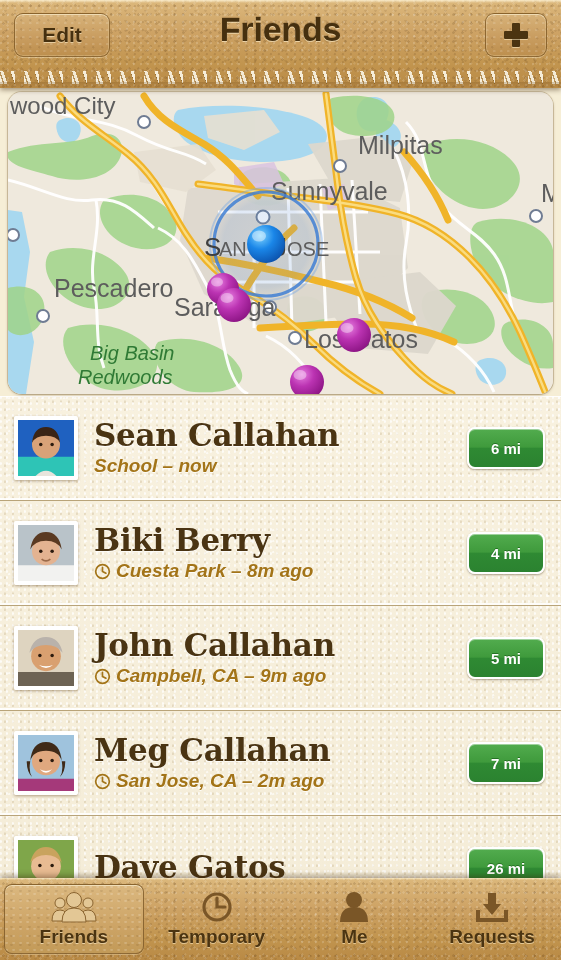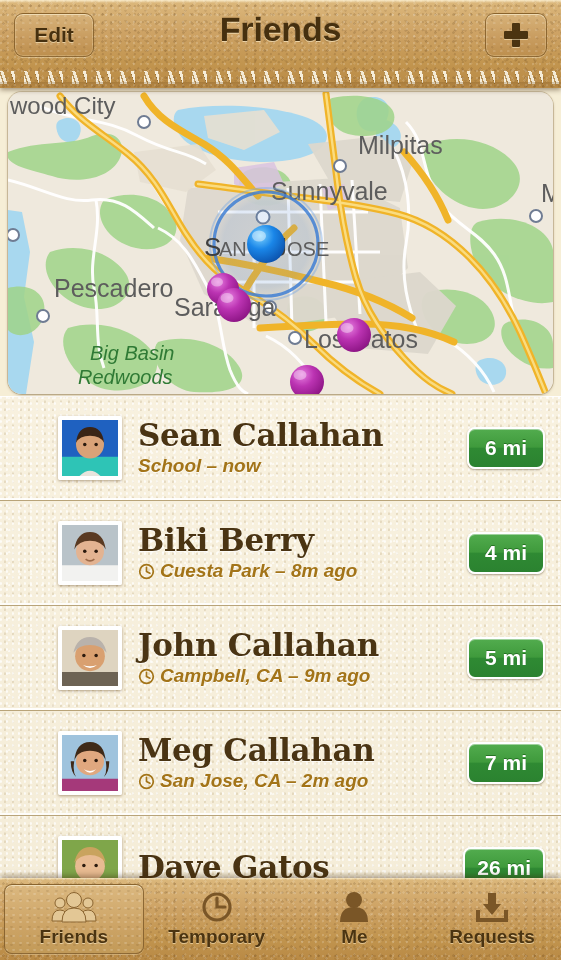--- a/index.html
+++ b/index.html
@@ -72,21 +72,21 @@
     box-shadow:
       inset 0 1px 0 rgba(255,245,218,.55),
       inset 0 0 0 1px rgba(236,208,160,.35),
       0 1px 0 rgba(255,244,214,.35);
     color:#46300f;
     display:flex; align-items:center; justify-content:center;
     font-size:21px; font-weight:bold;
     text-shadow:0 1px 0 rgba(255,240,205,.6);
     cursor:pointer;
   }
-  #edit-btn{ left:14px; width:80px;text-align:right; }
+  #edit-btn{ left:14px; width:96px;text-align:right; }
   #add-btn{ right:14px; width:62px; font-size:0; }
   .plus-glyph{
     position:relative; width:26px; height:26px; display:block;
   }
   .plus-glyph:before,.plus-glyph:after{
     content:""; position:absolute; background:#4b3411; border-radius:1px;
     box-shadow:0 1px 0 rgba(255,240,205,.55);
   }
   .plus-glyph:before{ left:9px; top:1px; width:8px; height:24px; }
   .plus-glyph:after { left:1px; top:9px; width:24px; height:8px; }
@@ -119,21 +119,20 @@
     background-size:6px 6px,8px 8px,11px 11px,100% 100%;
     overflow:hidden;
     z-index:5;
   }
   .row{
     position:relative; height:105px; width:100%;
     display:flex; align-items:center;
     border-bottom:1px solid #b9a479;
     box-shadow:inset 0 -2px 0 rgba(255,255,255,.85);
     cursor:pointer;
-    padding-left:44px;
   }
   .row:first-child{ box-shadow:inset 0 1px 0 rgba(255,255,255,.9), inset 0 -2px 0 rgba(255,255,255,.85); }
   .avatar{
     width:64px; height:64px; margin-left:14px; flex:none;
     border:4px solid #fff; border-radius:2px;
     box-shadow:0 1px 3px rgba(90,60,20,.45);
     overflow:hidden; position:relative;
   }
   .avatar svg{ display:block; width:100%; height:100%; }
   .row-text{ flex:1; margin-left:16px; min-width:0; }
@@ -152,21 +151,21 @@
   }
   .clock-ico{ width:17px; height:17px; flex:none; display:block; }
   .badge{
     flex:none; margin-right:16px;
     min-width:78px; height:42px; padding:0 12px;
     display:flex; align-items:center; justify-content:center;
     border-radius:8px;
     background:linear-gradient(180deg,#52ac4e 0%,#3f9a3c 48%,#2f8a33 50%,#2b8230 100%);
     border:2px solid #ffffff;
     box-shadow:0 1px 2px rgba(70,50,20,.45), inset 0 1px 0 rgba(255,255,255,.45);
-    color:#fff; font-size:21px; font-weight:bold;
+    color:#fff; font-size:15px; font-weight:bold;
     text-shadow:0 -1px 0 rgba(0,60,0,.45);
   }
 
   
   #tabbar{
     position:absolute; left:0; bottom:0; width:561px; height:82px; z-index:50;
     display:flex; align-items:stretch;
     box-shadow:0 -2px 6px rgba(60,36,8,.45);
   }
   #tabbar:before{

